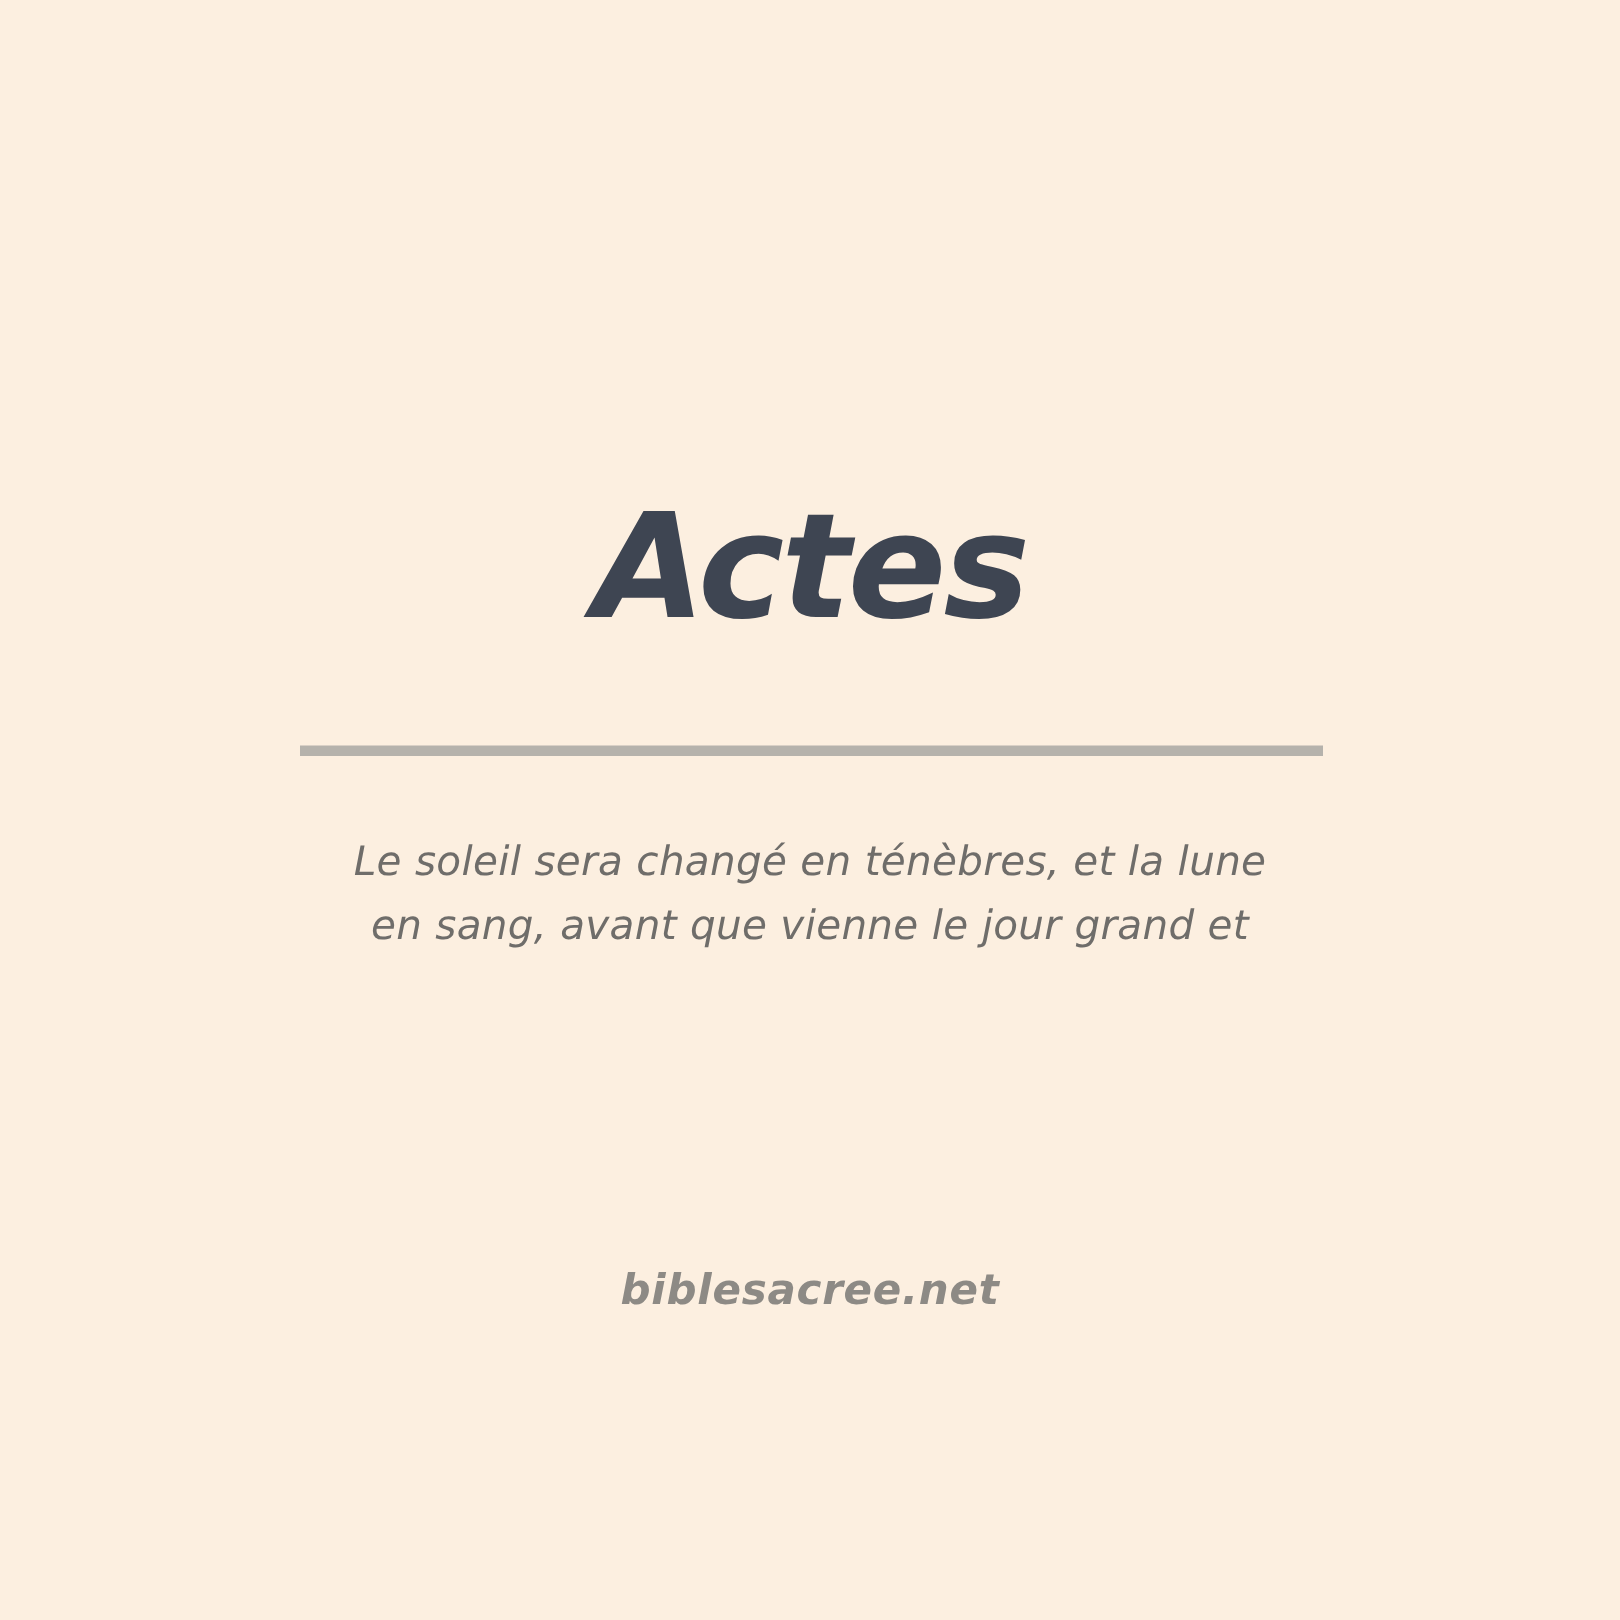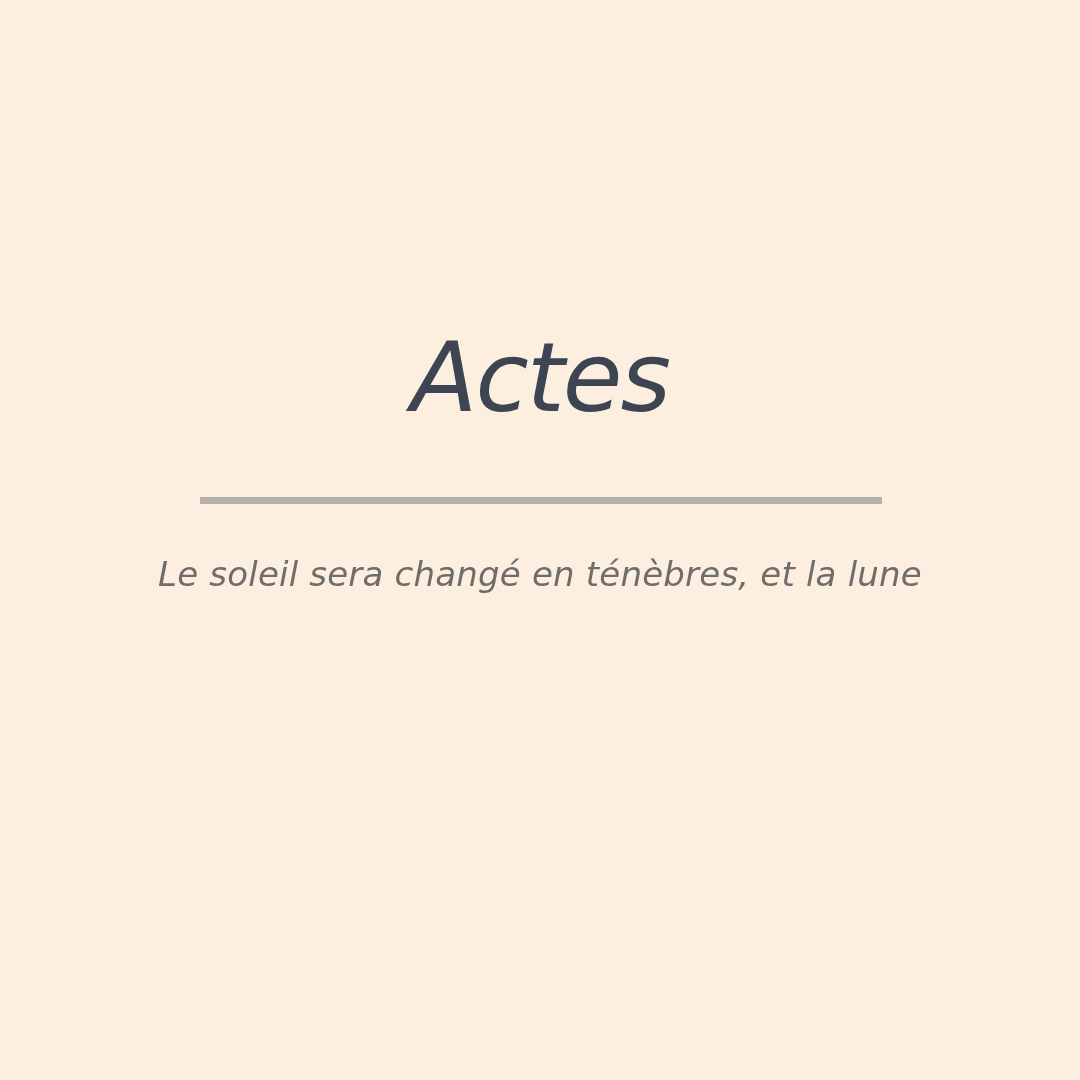--- a/index.html
+++ b/index.html
@@ -19,21 +19,21 @@
   .title-row {
     position: absolute;
     top: 318px;
     left: 0;
     right: 0;
     display: flex;
     justify-content: center;
     align-items: baseline;
     gap: 100px;
     font-style: italic;
-    font-weight: normal;
+    font-weight: bold;
     font-size: 97px;
     line-height: 120px;
     letter-spacing: -2px;
     color: #3E4552;
     white-space: pre;
   }
 
   
   .divider {
     position: absolute;
@@ -46,21 +46,21 @@
 
   
   .verse {
     position: absolute;
     top: 553px;
     left: 50%;
     transform: translateX(-50%);
     width: 780px;
     text-align: center;
     font-style: italic;
-    font-size: 34px;
+    font-size: 27px;
     line-height: 43px;
     color: #6F6D6A;
     letter-spacing: 0.2px;
   }
   .verse .line {
     white-space: pre;
   }
 
   
   .footer {
@@ -83,16 +83,20 @@
 <div class="canvas">
 
   <div class="title-row">
     <span>Actes</span>
   </div>
 
   <div class="divider"></div>
 
   <div class="verse">
     <div class="line">Le soleil sera changé en ténèbres, et la lune</div>
+    <div class="line">en sang, avant que vienne le jour grand et</div>
   </div>
 
+  <div class="footer">
+    <span>biblesacree.net</span>
+  </div>
 
 </div>
 
 </body></html>

